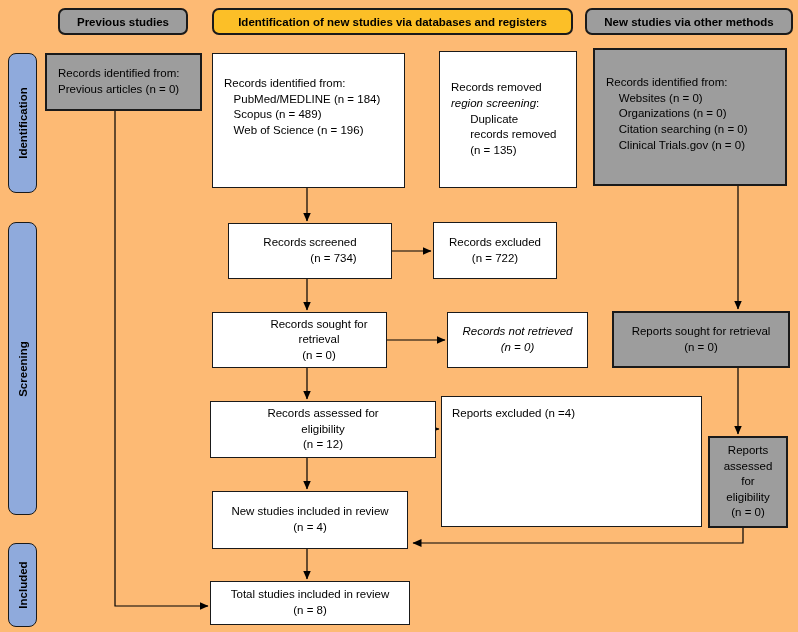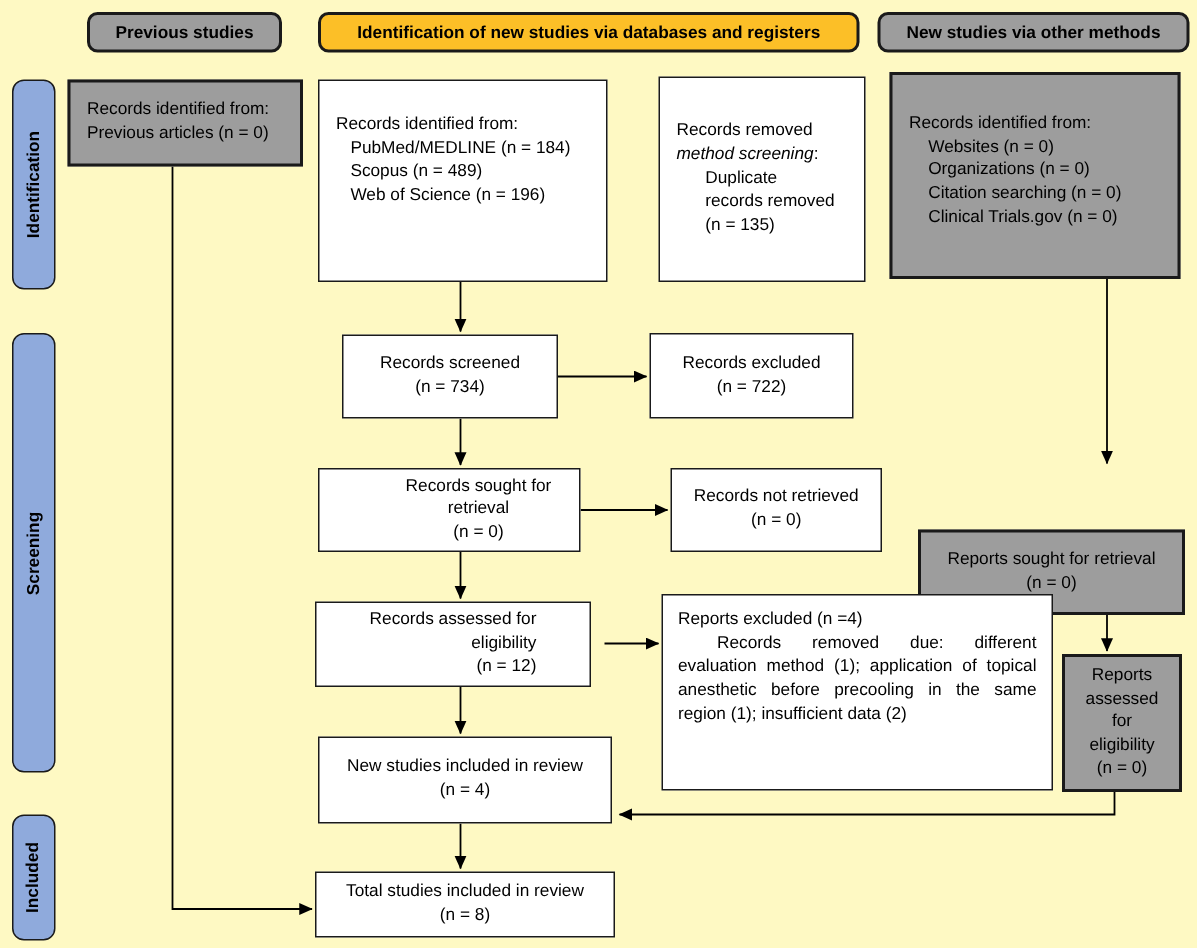--- a/index.html
+++ b/index.html
@@ -1,19 +1,19 @@
 <!DOCTYPE html>
 <html><head>
 <meta charset="utf-8">
 <style>
   html,body { margin:0; padding:0; background:#ffffff; }
   #canvas {
     position:relative;
     width:798px; height:632px;
-    background:#fef9c3;
+    background:#fdba74;
     font-family:"Liberation Sans","DejaVu Sans",sans-serif;
     color:#000000;
     overflow:hidden;
   }
   .hdr {
     position:absolute;
     border:2px solid #1a1a1a;
     border-radius:7px;
     display:flex; align-items:center; justify-content:center;
     font-weight:bold; font-size:11.5px; text-align:center;
@@ -117,51 +117,50 @@
   <div class="box gray left" style="left:45px;top:53px;width:157px;height:58px;">Records identified from:
 Previous articles (n = 0)</div>
 
   <div class="box topleft" style="left:212px;top:53px;width:193px;height:135px;">Records identified from:
    PubMed/MEDLINE (n = 184)
    Scopus (n = 489)
    Web of Science (n = 196)</div>
 
   <div class="box left" style="left:439px;top:51px;width:138px;height:137px;">
     <div><span>Records removed</span>
-<span class="em">method screening</span><span>:</span>
+<span class="em">region screening</span><span>:</span>
 <span>      Duplicate
       records removed
       (n = 135)</span></div>
   </div>
 
   <div class="box gray topleft" style="left:593px;top:48px;width:194px;height:138px;padding-top:25px;">Records identified from:
     Websites (n = 0)
     Organizations (n = 0)
     Citation searching (n = 0)
     Clinical Trials.gov (n = 0)</div>
 
-  <div class="box center" style="left:228px;top:223px;width:144px;height:56px;">Records screened
+  <div class="box center" style="left:228px;top:223px;width:164px;height:56px;text-align:right;">Records screened
 (n = 734)</div>
-  <div class="box center" style="left:433px;top:222px;width:136px;height:57px;">Records excluded
+  <div class="box center" style="left:433px;top:222px;width:124px;height:57px;">Records excluded
 (n = 722)</div>
 
   <div class="box center" style="left:212px;top:312px;width:175px;height:56px;padding-left:43px;">Records sought for retrieval
 (n = 0)</div>
-  <div class="box center" style="left:447px;top:312px;width:141px;height:56px;">Records not retrieved
+  <div class="box center" style="left:447px;top:312px;width:141px;height:56px;font-style:italic;">Records not retrieved
 (n = 0)</div>
-  <div class="box gray center" style="left:612px;top:311px;width:178px;height:57px;margin-top:42px;">Reports sought for retrieval
+  <div class="box gray center" style="left:612px;top:311px;width:178px;height:57px;">Reports sought for retrieval
 (n = 0)</div>
 
-  <div class="box center" style="left:210px;top:401px;width:184px;height:57px;text-align:right;">Records assessed for
+  <div class="box center" style="left:210px;top:401px;width:226px;height:57px;">Records assessed for
 eligibility
 (n = 12)</div>
 
   <div class="box excl" style="left:441px;top:396px;width:261px;height:131px;">
     <div>Reports excluded (n =4)</div>
-    <p class="excl-body">Records removed due: different evaluation method (1); application of topical anesthetic before precooling in the same region (1); insufficient data (2)</p>
   </div>
 
   <div class="box gray center" style="left:708px;top:436px;width:80px;height:92px;">Reports
 assessed
 for
 eligibility
 (n = 0)</div>
 
   <div class="box center" style="left:212px;top:491px;width:196px;height:58px;">New studies included in review
 (n = 4)</div>

